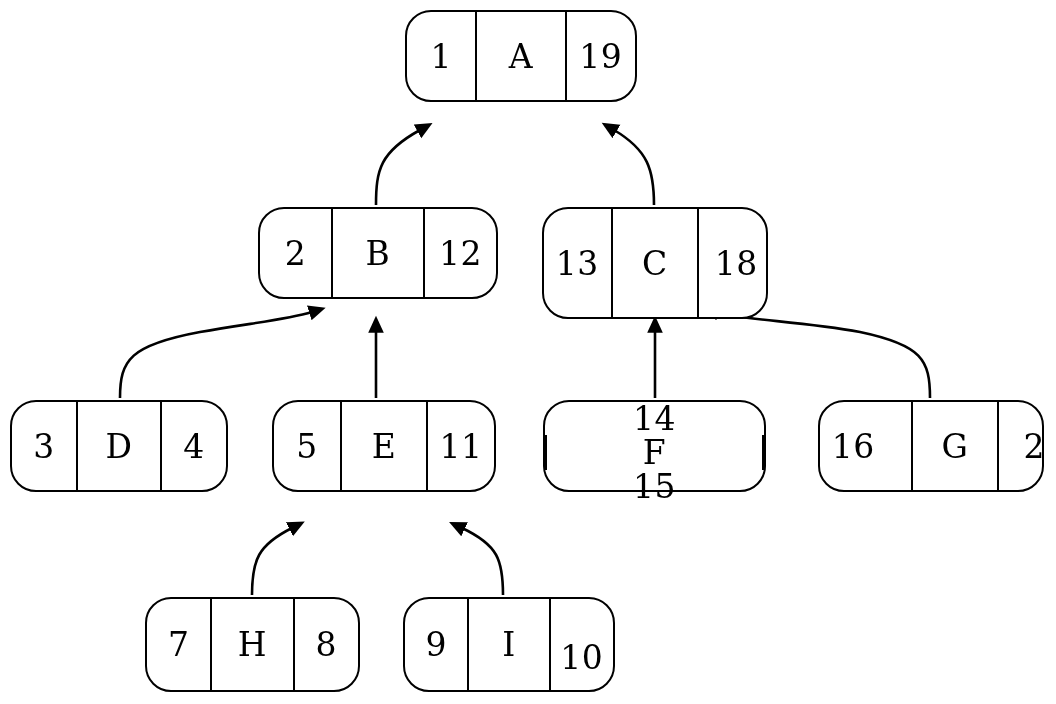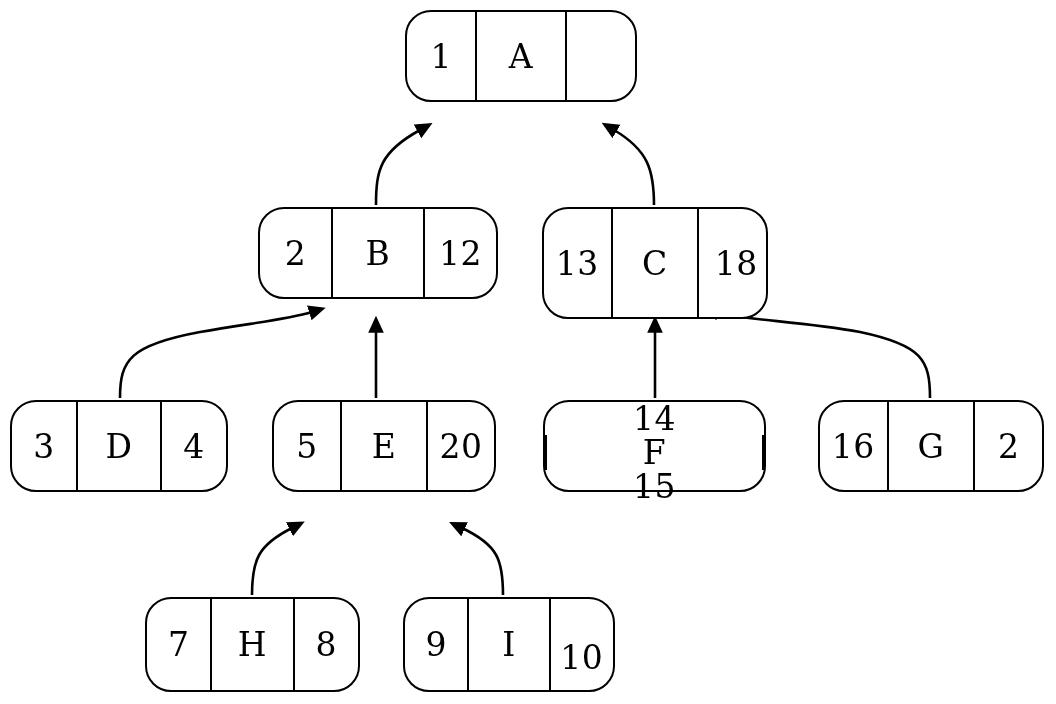--- a/index.html
+++ b/index.html
@@ -67,20 +67,21 @@
       <path class="edge" fill="none" stroke="#000000" stroke-width="2.6" marker-end="url(#arrowhead)" d="M 655,398 L 655,330"></path>
       <path class="edge" fill="none" stroke="#000000" stroke-width="2.6" marker-end="url(#arrowhead)" d="M 930,398 C 930,360 922,345 860,332 C 800,321 740,320 716,312"></path>
       <path class="edge" fill="none" stroke="#000000" stroke-width="2.6" marker-end="url(#arrowhead)" d="M 252,595 C 252,560 258,545 292,528"></path>
       <path class="edge" fill="none" stroke="#000000" stroke-width="2.6" marker-end="url(#arrowhead)" d="M 503,595 C 503,560 498,545 462,528"></path>
     </g>
   </svg>
 
   <div class="node" style="left: 405px; top: 10px; width: 232px; height: 92px;">
     <div class="cell left" style="flex: 0 0 30%;">1</div>
     <div class="cell mid" style="flex: 0 0 40%;">A</div>
+    <div class="cell right" style="flex: 1 1 auto;">19</div>
   </div>
 
   <div class="node" style="left: 258px; top: 207px; width: 240px; height: 92px;">
     <div class="cell left" style="flex: 0 0 30%;">2</div>
     <div class="cell mid" style="flex: 0 0 40%;">B</div>
     <div class="cell right" style="flex: 1 1 auto;">12</div>
   </div>
 
   <div class="node" style="left: 542px; top: 207px; width: 226px; height: 112px;">
     <div class="cell left" style="flex: 0 0 30%;">13</div>
@@ -90,30 +91,30 @@
 
   <div class="node" style="left: 10px; top: 400px; width: 218px; height: 92px;">
     <div class="cell left" style="flex: 0 0 30%;">3</div>
     <div class="cell mid" style="flex: 0 0 40%;">D</div>
     <div class="cell right" style="flex: 1 1 auto;">4</div>
   </div>
 
   <div class="node" style="left: 272px; top: 400px; width: 224px; height: 92px;">
     <div class="cell left" style="flex: 0 0 30%;">5</div>
     <div class="cell mid" style="flex: 0 0 40%;">E</div>
-    <div class="cell right" style="flex: 1 1 auto;">20</div>
+    <div class="cell right" style="flex: 1 1 auto;">11</div>
   </div>
 
   <div class="node" style="left: 543px; top: 400px; width: 223px; height: 92px; flex-direction: column;">
     <div class="cell left" style="flex: 0 0 30%;">14</div>
     <div class="cell mid" style="flex: 0 0 40%;">F</div>
     <div class="cell right" style="flex: 1 1 auto; text-align: right;">15</div>
   </div>
 
-  <div class="node" style="left: 818px; top: 400px; width: 226px; height: 92px;">
+  <div class="node" style="left: 818px; top: 400px; width: 226px; height: 92px; gap: 24px;">
     <div class="cell left" style="flex: 0 0 30%;">16</div>
     <div class="cell mid" style="flex: 0 0 40%;">G</div>
     <div class="cell right" style="flex: 1 1 auto;">2</div>
   </div>
 
   <div class="node" style="left: 145px; top: 597px; width: 215px; height: 95px;">
     <div class="cell left" style="flex: 0 0 30%;">7</div>
     <div class="cell mid" style="flex: 0 0 40%;">H</div>
     <div class="cell right" style="flex: 1 1 auto;">8</div>
   </div>

